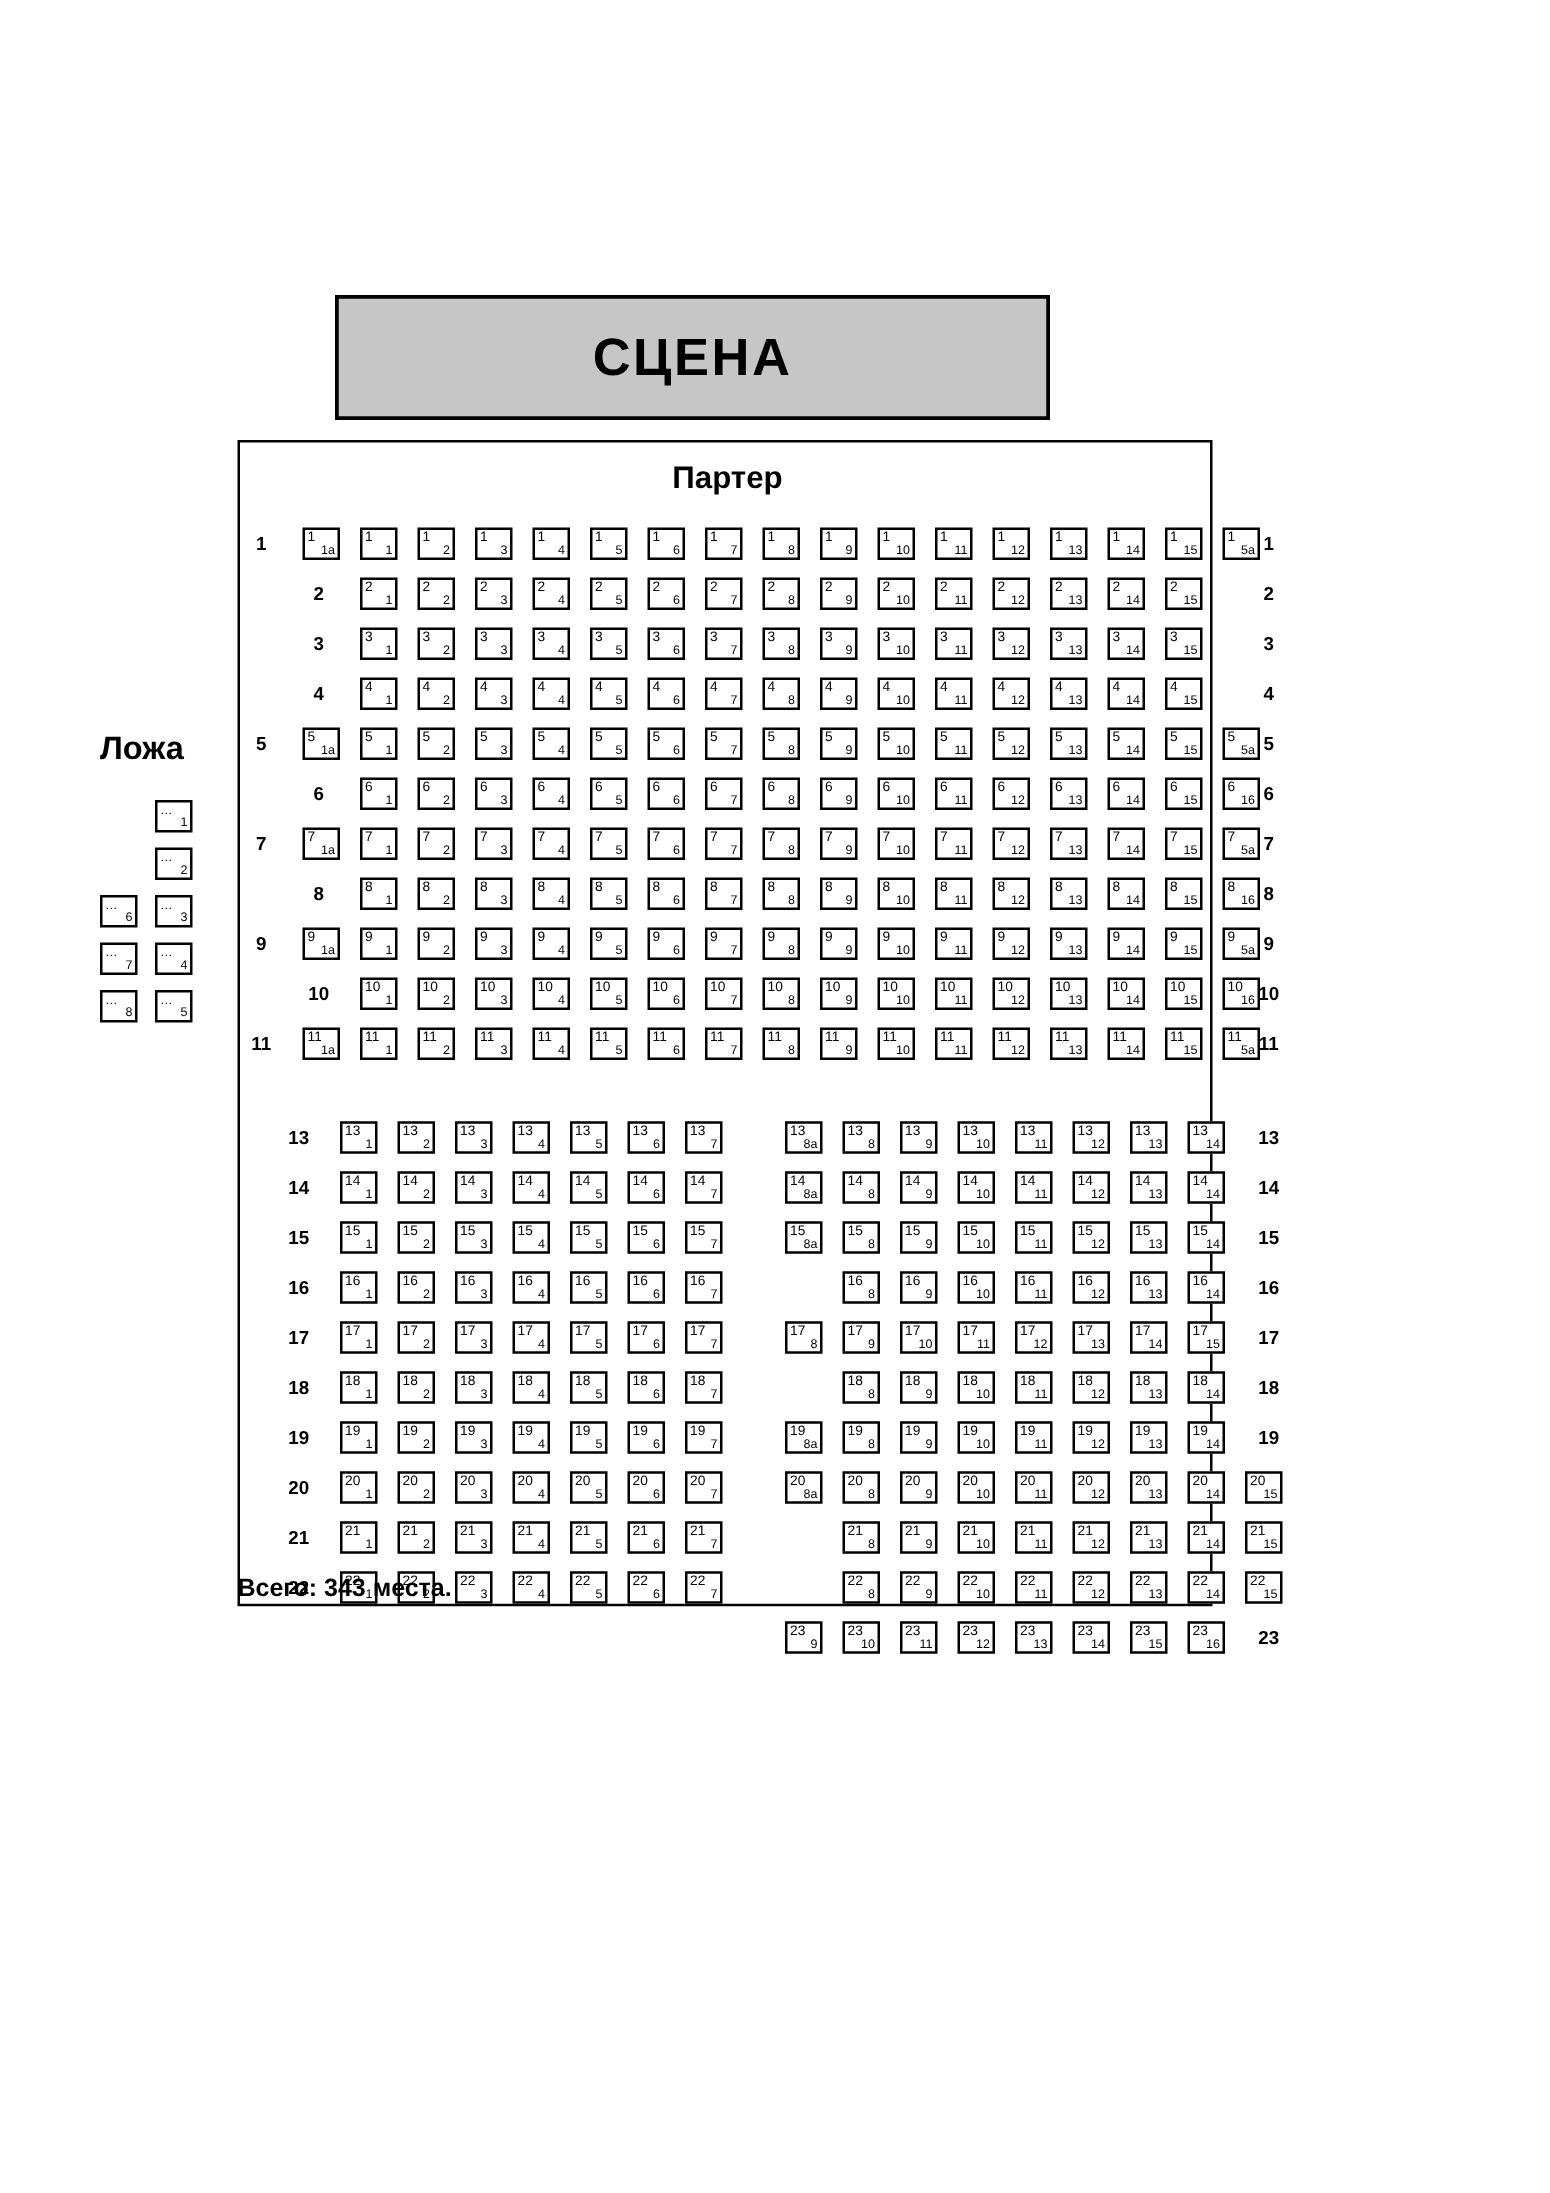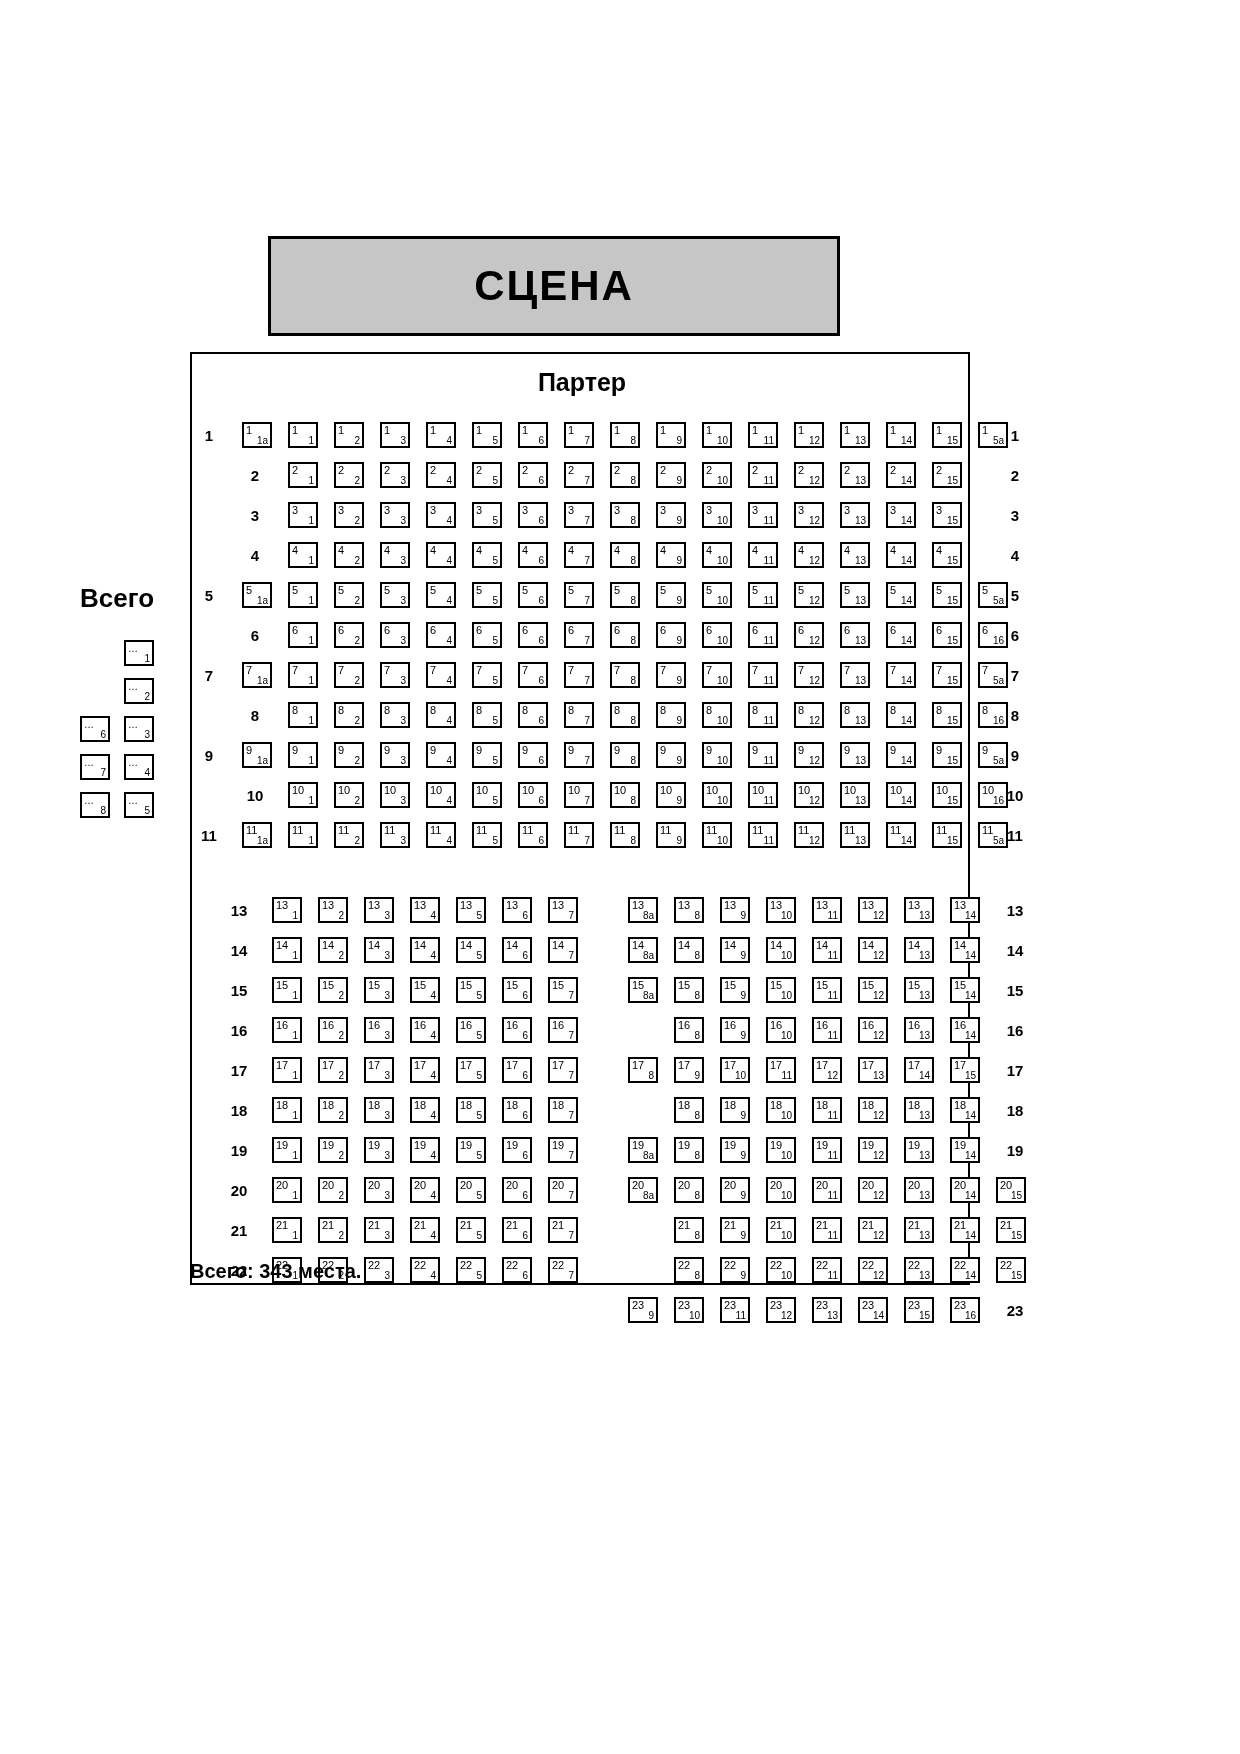--- a/index.html
+++ b/index.html
@@ -123,21 +123,21 @@
 <body>
 
 <div id="stage-banner">
   <div id="stage-label">СЦЕНА</div>
 </div>
 
 <div id="hall-box">
   <div id="parterre-title">Партер</div>
 </div>
 
-<div id="loge-title">Всего</div>
+<div id="loge-title">Ложа</div>
 <div id="loge-area">
     <div class="seat loge" style="left: 48px; top: 0px;">
       <span class="row-no">…</span>
       <span class="seat-no">1</span>
     </div>
     <div class="seat loge" style="left: 48px; top: 38px;">
       <span class="row-no">…</span>
       <span class="seat-no">2</span>
     </div>
     <div class="seat loge" style="left: 48px; top: 76px;">

